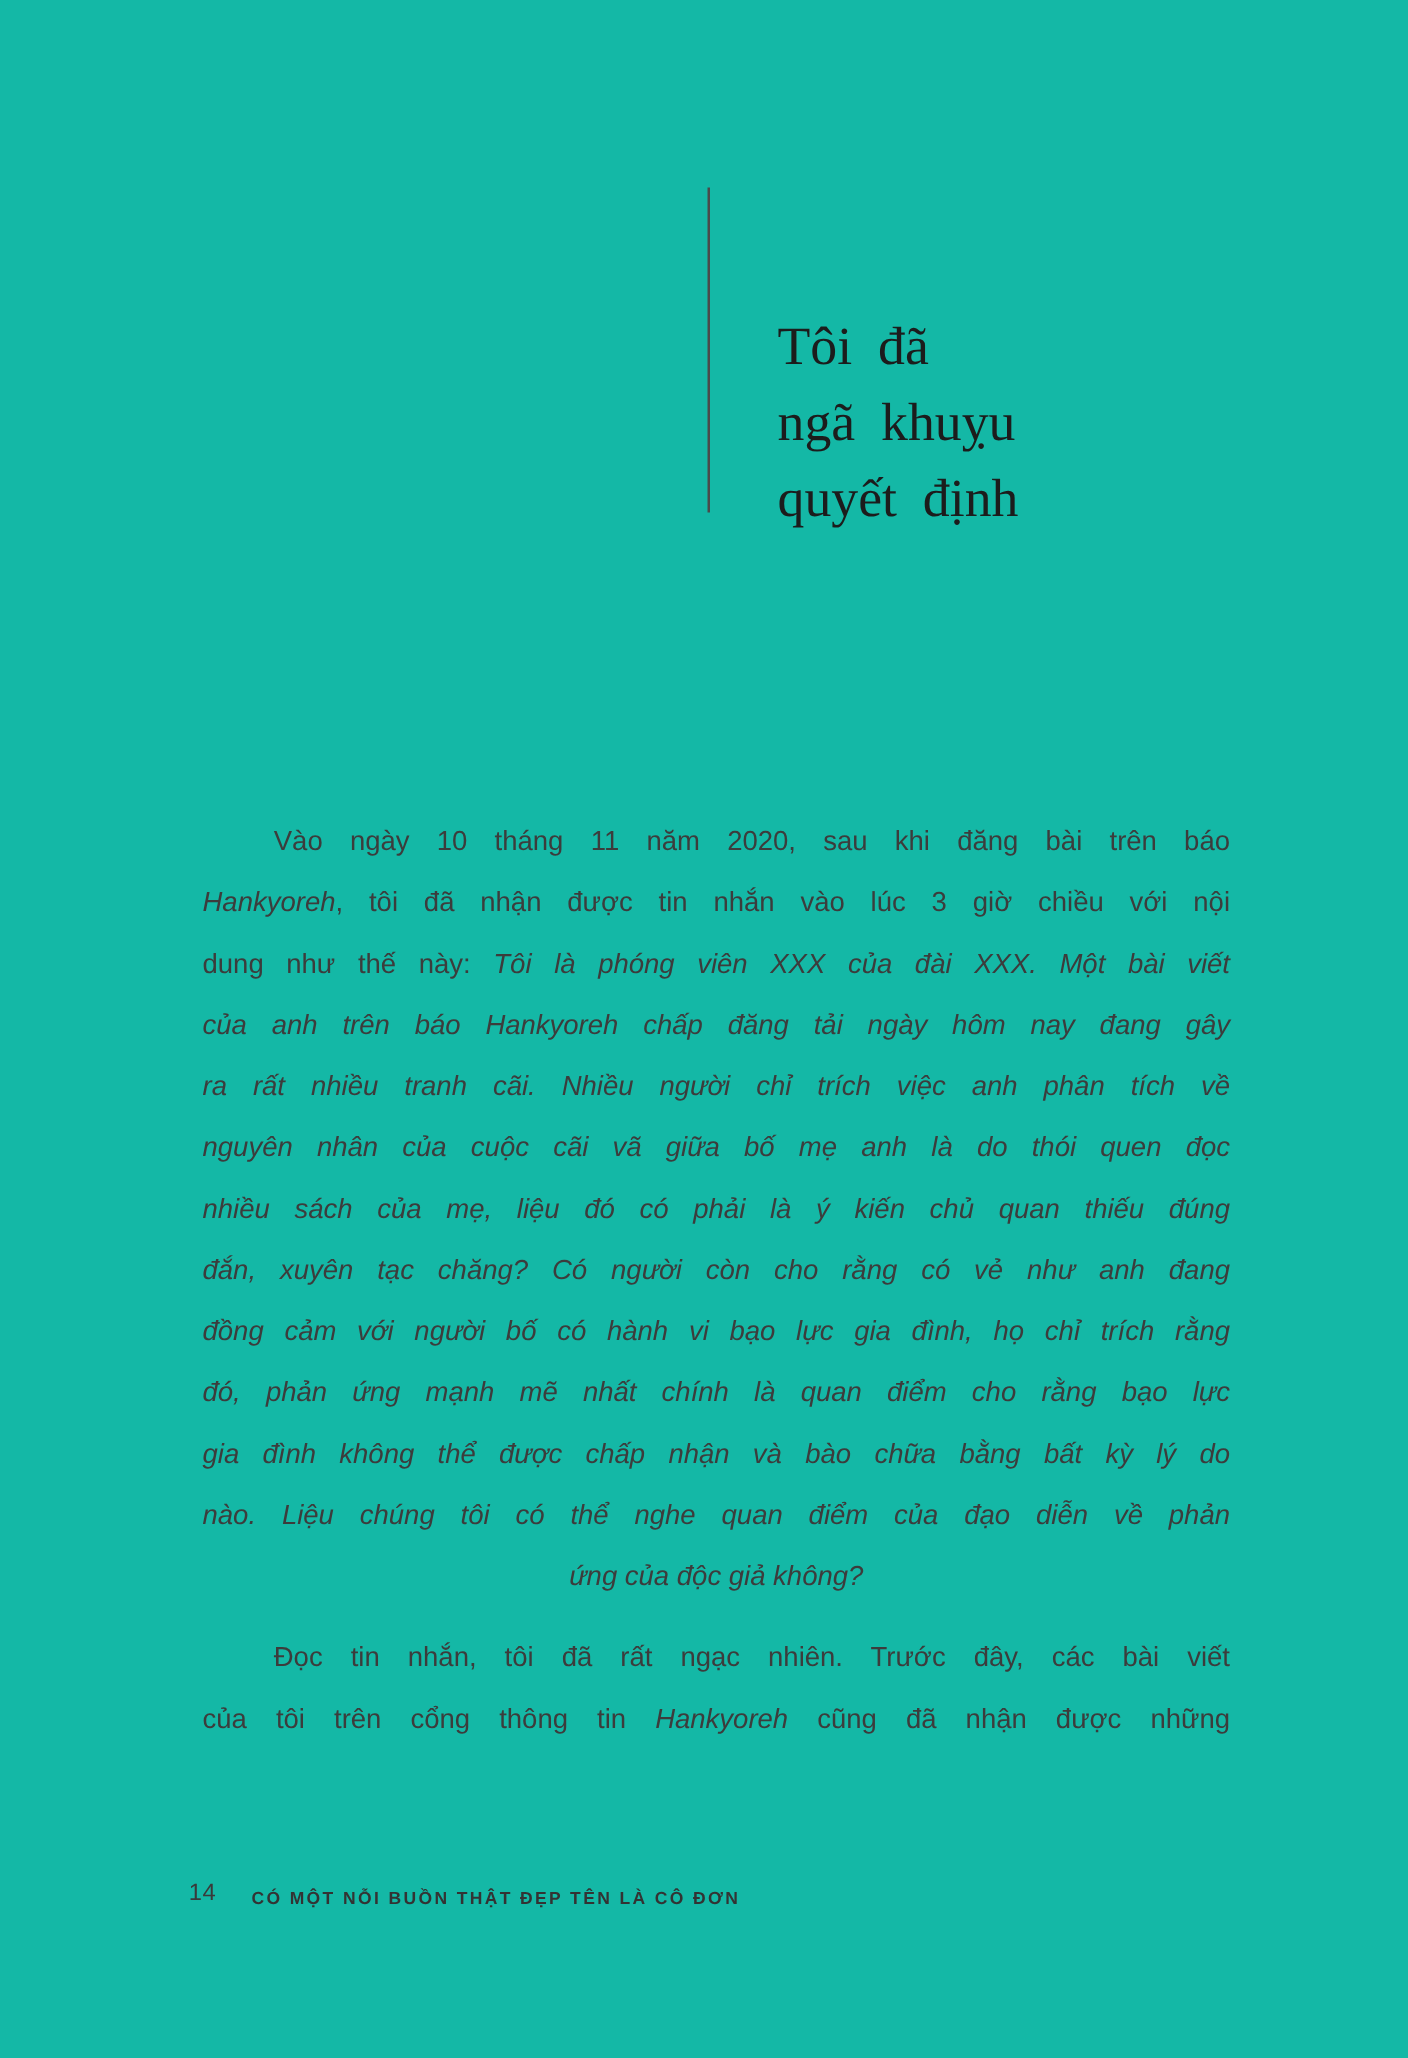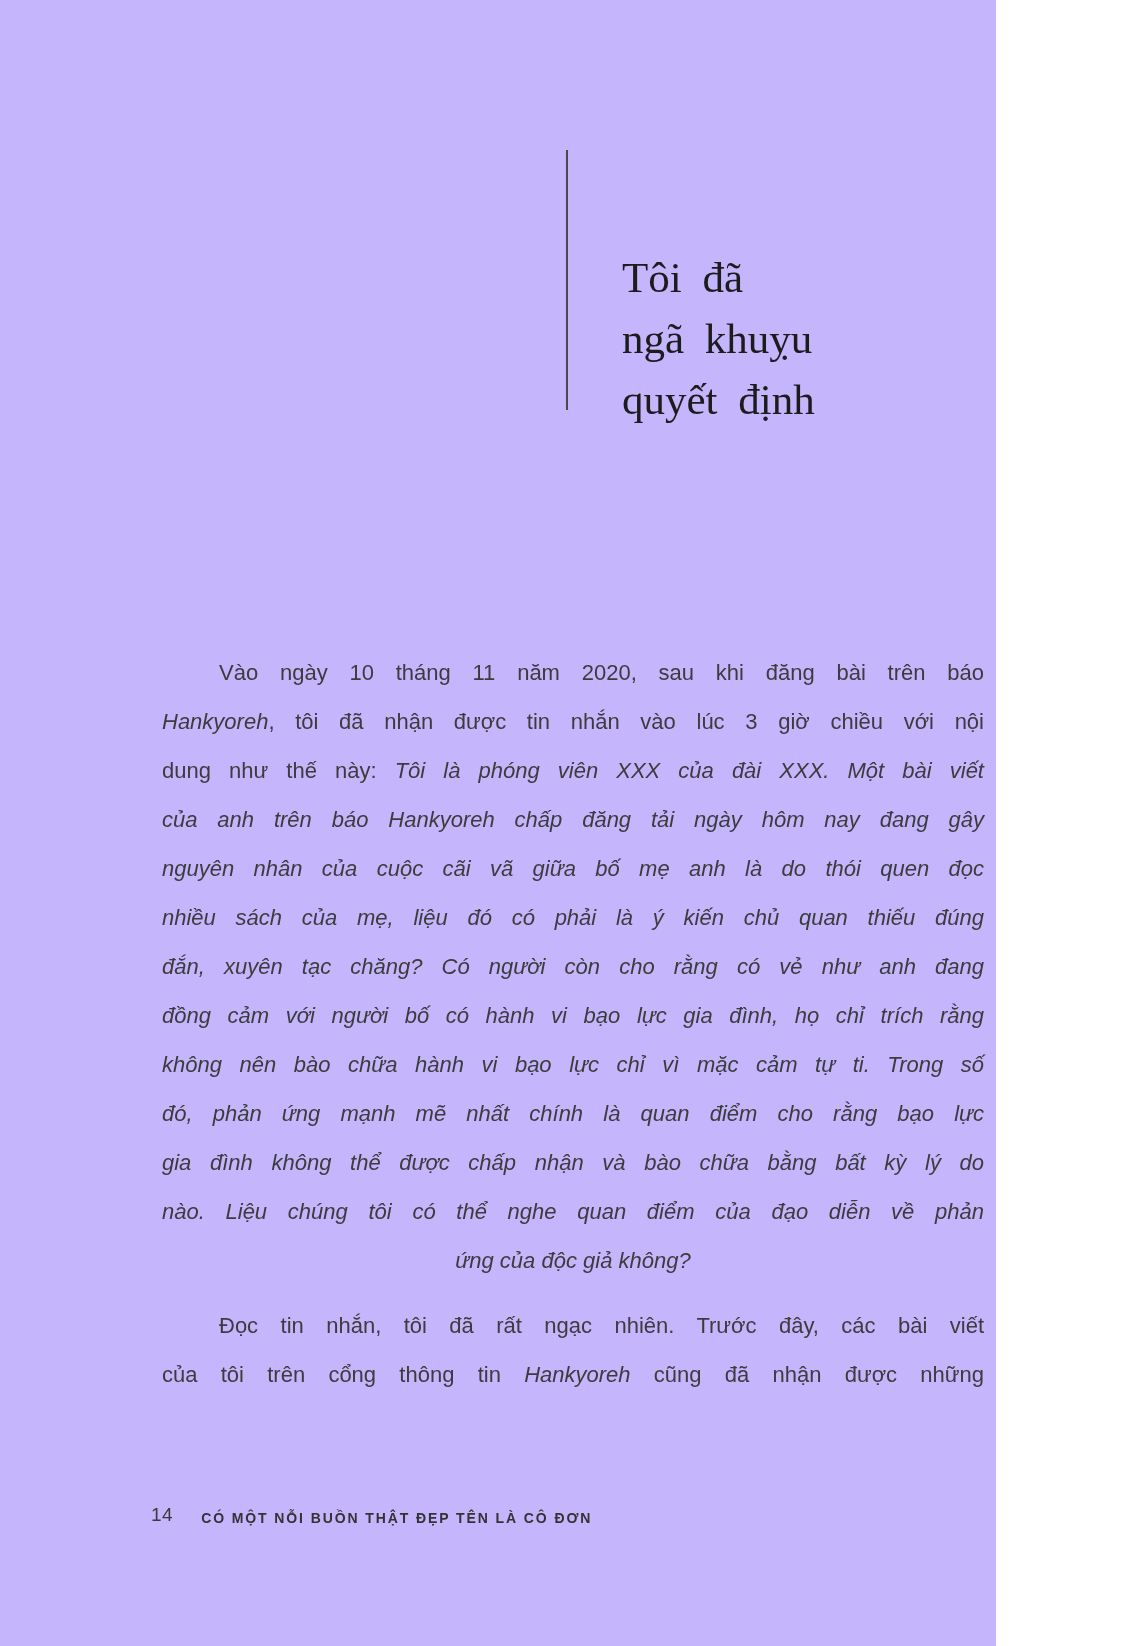--- a/index.html
+++ b/index.html
@@ -1,20 +1,20 @@
 <!DOCTYPE html>
 <html><head>
 <meta charset="utf-8">
 <style>
   html, body { margin: 0; padding: 0; background: #ffffff; }
   .page {
     position: relative;
-    width: 996px;
+    width: 1126px;
     height: 1646px;
-    background: #c4b5fd;
+    background: #14b8a6;
     overflow: hidden;
     font-family: "Liberation Sans", "DejaVu Sans", sans-serif;
   }
   
   .chapter-rule {
     position: absolute;
     left: 566px;
     top: 150px;
     width: 2px;
     height: 260px;
@@ -84,25 +84,25 @@
     <span class="t-line">ngã khuỵu</span>
     <span class="t-line">quyết định</span>
   </div>
 
   <div class="body-text">
       <div class="paragraph">
         <div class="line just indent"><span>Vào ngày 10 tháng 11 năm 2020, sau khi đăng bài trên báo</span></div>
         <div class="line just"><span class="it">Hankyoreh</span><span>, tôi đã nhận được tin nhắn vào lúc 3 giờ chiều với nội</span></div>
         <div class="line just"><span>dung như thế này: </span><span class="it">Tôi là phóng viên XXX của đài XXX. Một bài viết</span></div>
         <div class="line just"><span class="it">của anh trên báo Hankyoreh chấp đăng tải ngày hôm nay đang gây</span></div>
+        <div class="line just"><span class="it">ra rất nhiều tranh cãi. Nhiều người chỉ trích việc anh phân tích về</span></div>
         <div class="line just"><span class="it">nguyên nhân của cuộc cãi vã giữa bố mẹ anh là do thói quen đọc</span></div>
         <div class="line just"><span class="it">nhiều sách của mẹ, liệu đó có phải là ý kiến chủ quan thiếu đúng</span></div>
         <div class="line just"><span class="it">đắn, xuyên tạc chăng? Có người còn cho rằng có vẻ như anh đang</span></div>
         <div class="line just"><span class="it">đồng cảm với người bố có hành vi bạo lực gia đình, họ chỉ trích rằng</span></div>
-        <div class="line just"><span class="it">không nên bào chữa hành vi bạo lực chỉ vì mặc cảm tự ti. Trong số</span></div>
         <div class="line just"><span class="it">đó, phản ứng mạnh mẽ nhất chính là quan điểm cho rằng bạo lực</span></div>
         <div class="line just"><span class="it">gia đình không thể được chấp nhận và bào chữa bằng bất kỳ lý do</span></div>
         <div class="line just"><span class="it">nào. Liệu chúng tôi có thể nghe quan điểm của đạo diễn về phản</span></div>
         <div class="line"><span class="it">ứng của độc giả không?</span></div>
       </div>
       <div class="paragraph">
         <div class="line just indent"><span>Đọc tin nhắn, tôi đã rất ngạc nhiên. Trước đây, các bài viết</span></div>
         <div class="line just"><span>của tôi trên cổng thông tin </span><span class="it">Hankyoreh</span><span> cũng đã nhận được những</span></div>
       </div>
     </div>

